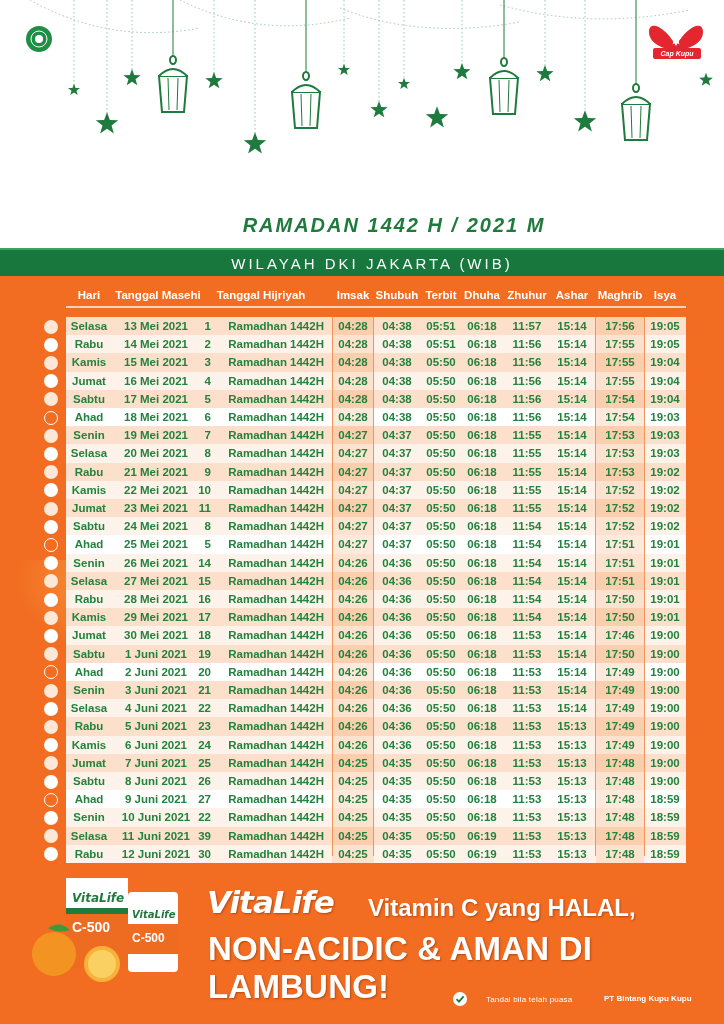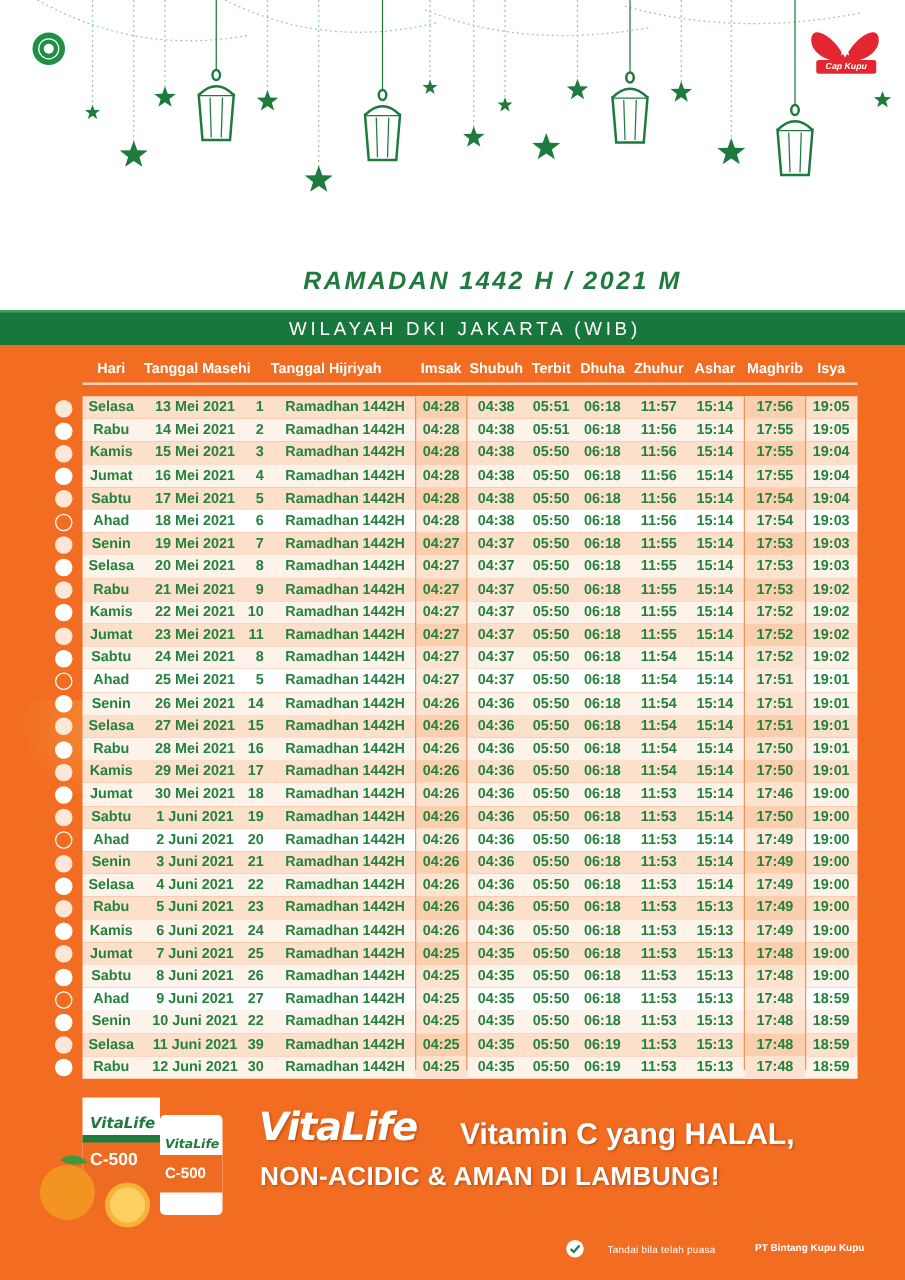--- a/index.html
+++ b/index.html
@@ -69,21 +69,21 @@
   .c-isya { left: 644px; width: 42px; }
 
   .vline { position: absolute; top: 317px; width: 1px; height: 539px; background: #f0965b; }
 
   
   .ad-products { position: absolute; left: 30px; top: 872px; width: 150px; height: 110px; }
   .ad-brand { position: absolute; left: 207px; top: 884px; font-family: "DejaVu Sans", sans-serif; font-style: italic; font-weight: bold;
     font-size: 31px; color: #ffffff; letter-spacing: -1px; text-shadow: 1px 1px 2px rgba(120,40,0,0.5); }
   .ad-line1 { position: absolute; left: 368px; top: 894px; font-family: "Liberation Sans", sans-serif; font-weight: bold; font-size: 24px; color: #ffffff;
     text-shadow: 1px 1px 2px rgba(120,40,0,0.5); }
-  .ad-line2 { position: absolute; left: 208px; top: 930px; font-family: "Liberation Sans", sans-serif; font-weight: bold; font-size: 21px; color: #ffffff;
+  .ad-line2 { position: absolute; left: 208px; top: 930px; font-family: "Liberation Sans", sans-serif; font-weight: bold; font-size: 33px; color: #ffffff;
     text-shadow: 1px 1px 2px rgba(120,40,0,0.5); letter-spacing: 0.2px; }
 
   .legend { position: absolute; left: 453px; top: 991px; height: 16px; display: flex; align-items: center; }
   .legend-icon { width: 14px; height: 14px; border-radius: 50%; background: #ffffff; display: inline-flex; align-items: center; justify-content: center; }
   .legend-text { color: #ffffff; font-size: 8px; margin-left: 19px; letter-spacing: 0.2px; }
   .company { position: absolute; left: 604px; top: 991px; line-height: 16px; color: #ffffff; font-size: 8px; font-weight: bold; }
 </style>
 </head>
 <body>
 

